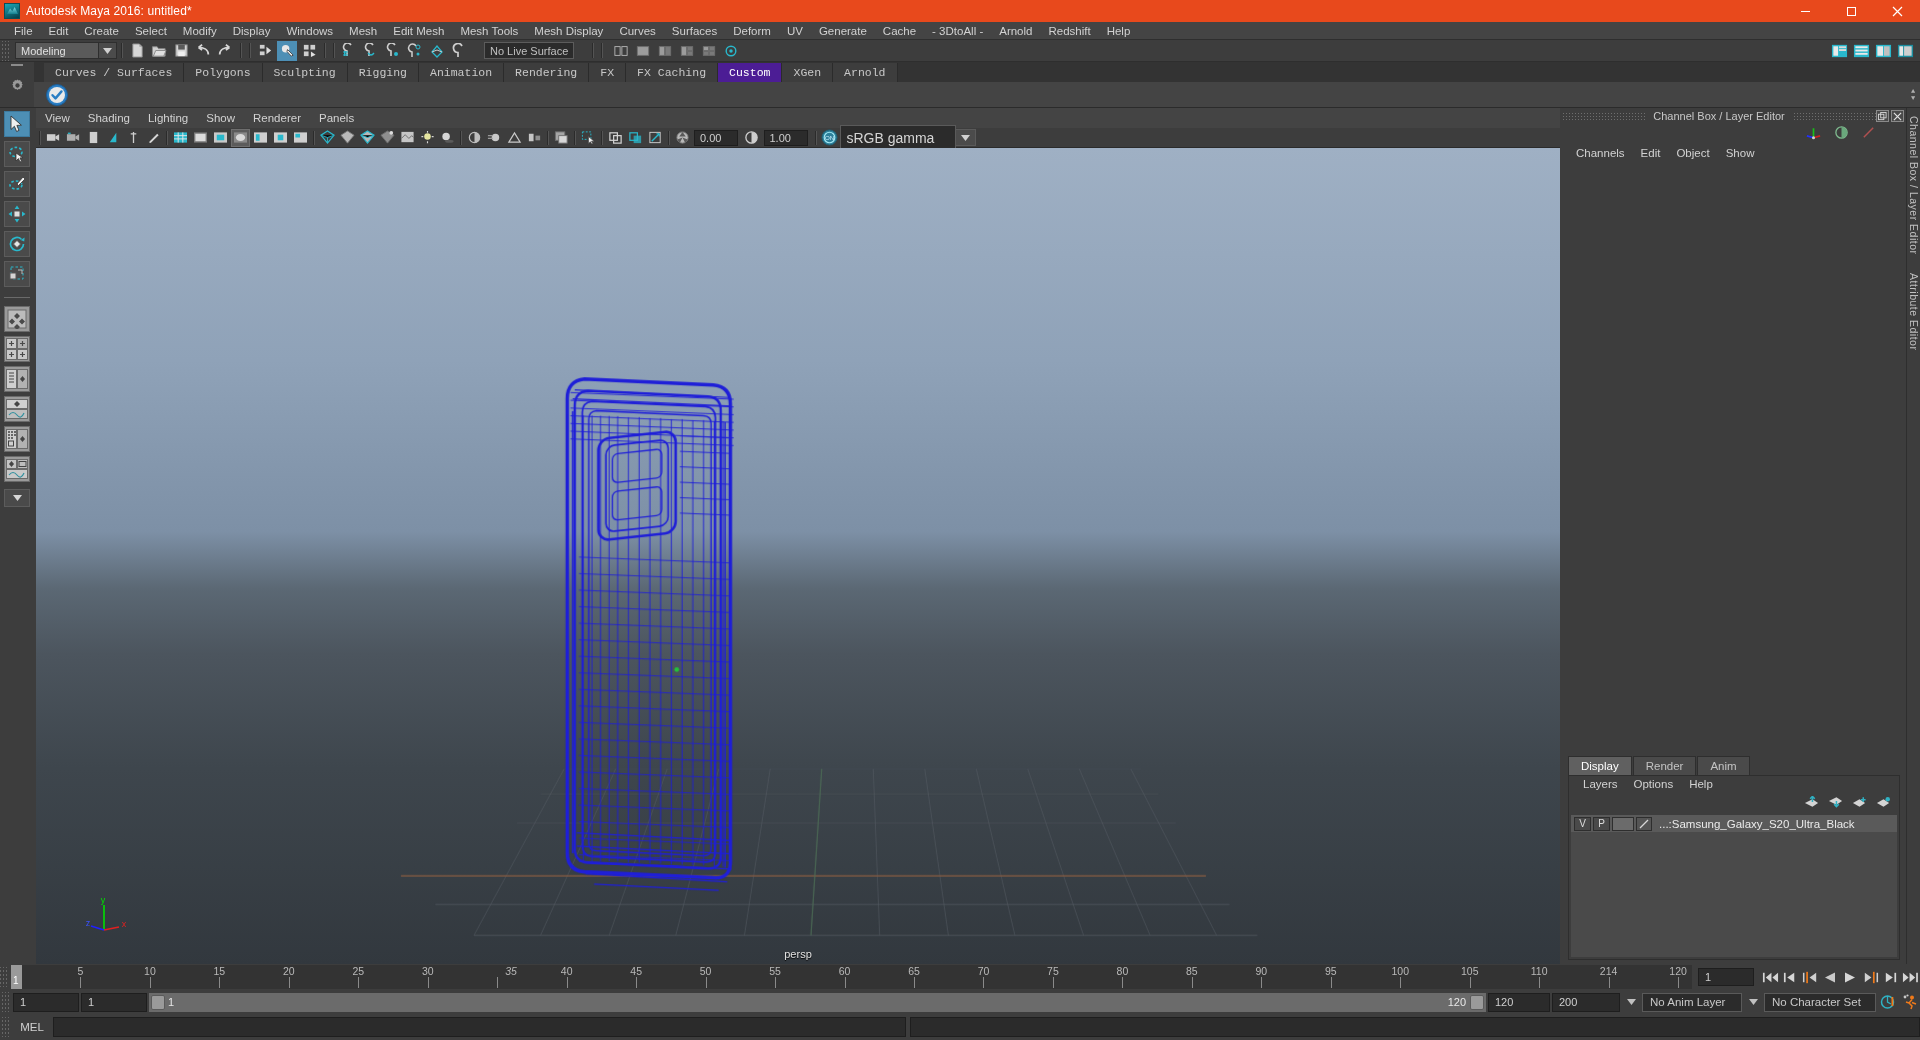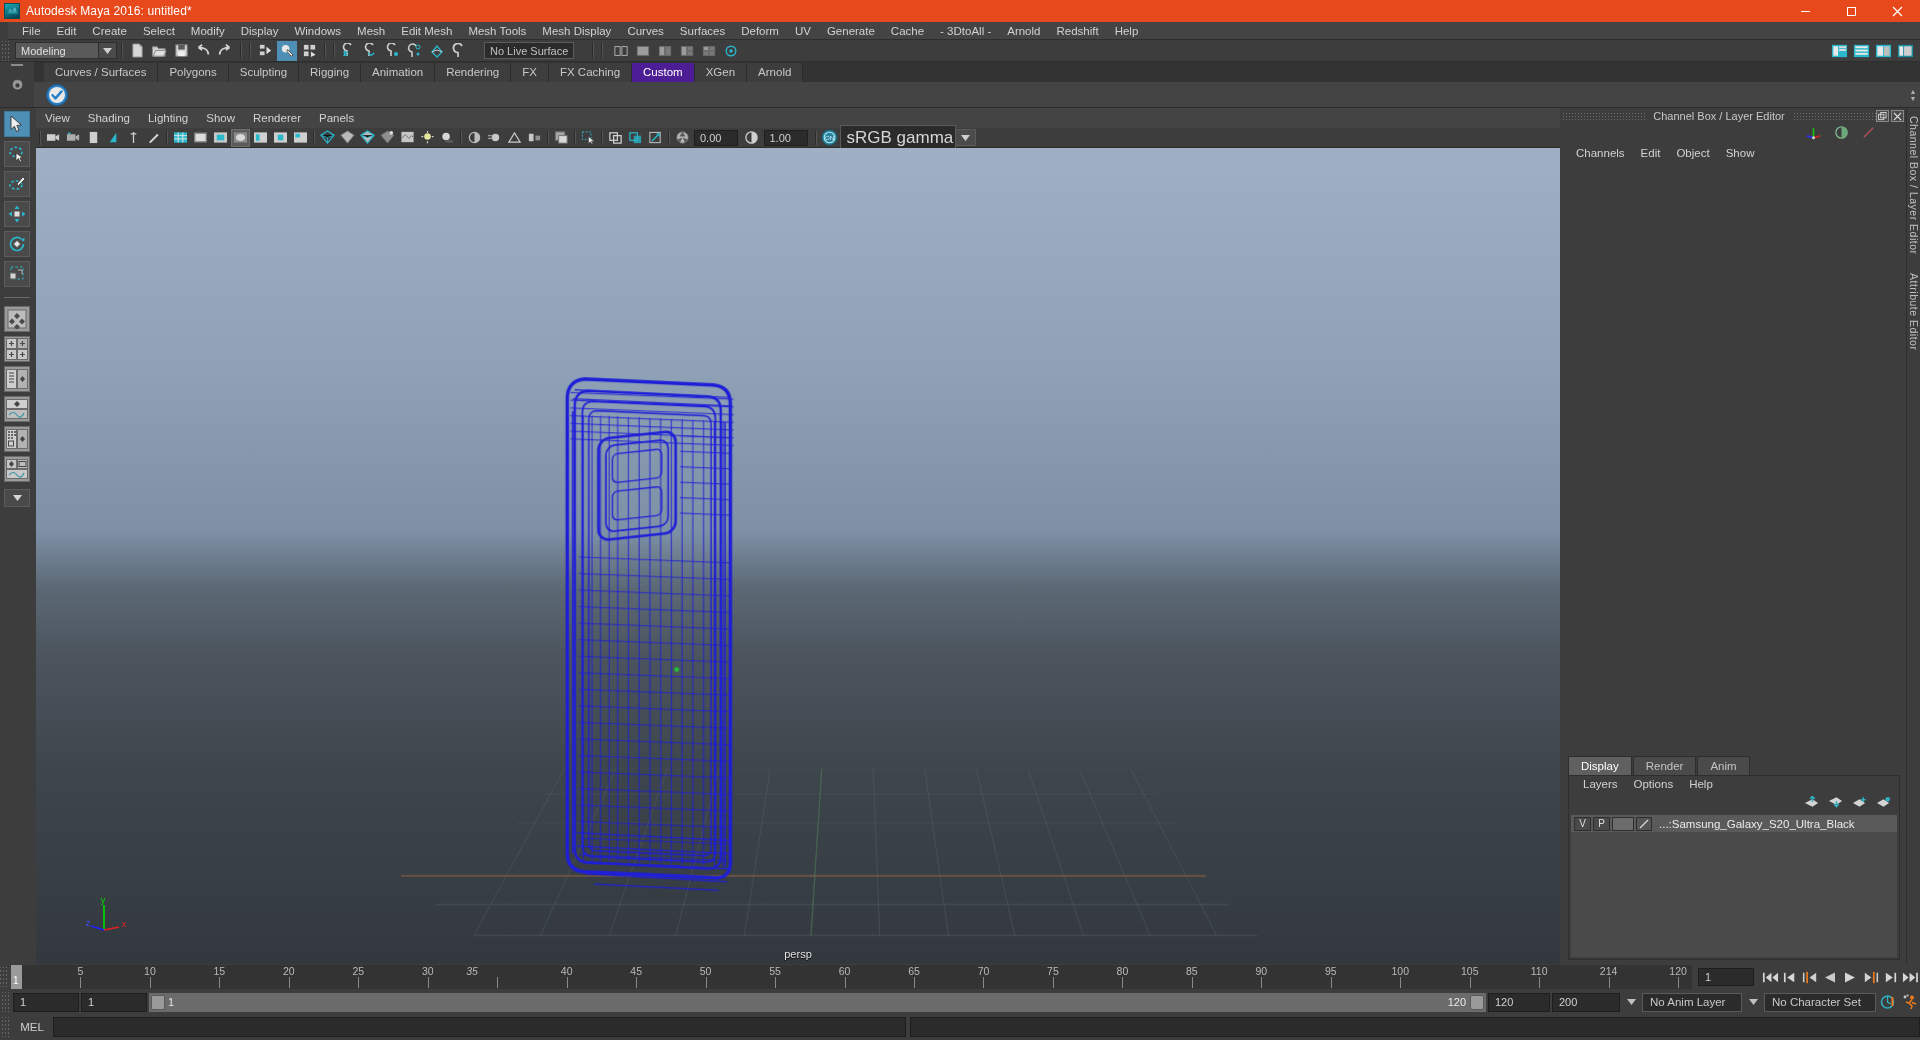--- a/index.html
+++ b/index.html
@@ -29,21 +29,21 @@
   }
   .titlebar .title { font-size:12px; letter-spacing:.1px; }
   .wbtns { margin-left:auto; display:flex; height:22px; }
   .wbtn { width:46px; height:22px; display:flex;align-items:center;justify-content:center;
           font-size:13px; color:#fff; }
   .wbtn svg{display:block;}
 
   
   .menubar {
     height:18px; background:#444444; display:flex; align-items:center;
-    flex:0 0 18px; padding-left:6px; border-bottom:1px solid #2e2e2e;margin-left:8px;
+    flex:0 0 18px; padding-left:6px; border-bottom:1px solid #2e2e2e;
   }
   .menubar .mi { padding:0 8px; font-size:11.5px; color:#d2d2d2; line-height:18px; height:18px; white-space:nowrap;}
 
   
   .toolbar {
     height:22px; background:#3d3d3d; display:flex; align-items:center;
     flex:0 0 22px; padding-left:2px; border-bottom:1px solid #2e2e2e;
   }
   .gripdots{width:9px;height:20px;flex:0 0 9px;
     background-image:radial-gradient(#6a6a6a 0.7px, transparent 0.8px);
@@ -57,21 +57,21 @@
      display:flex;align-items:center;justify-content:center;}
   .tb-sep{ width:9px; height:18px; flex:0 0 9px; display:flex;align-items:center;justify-content:center;}
   .tb-sep:before{content:"";display:block;width:1px;height:15px;background:#2b2b2b;box-shadow:1px 0 0 #545454;}
   .tbtn{ width:20px;height:20px; margin:0 1px; display:flex;align-items:center;justify-content:center;}
   .tbtn.sel{ background:#4d8fb5; }
   .livefield{ height:17px;width:90px;background:#2b2b2b;border:1px solid #5c5c5c;
      font-size:11px;color:#c0c0c0;display:flex;align-items:center;padding-left:5px;margin:0 14px;}
   .tb-right{ margin-left:auto; display:flex; align-items:center; padding-right:4px; }
 
   
-  .shelf { flex:0 0 46px; background:#3d3d3d; display:flex; border-bottom:1px solid #2b2b2b;}
+  .shelf { flex:0 0 46px; background:#3d3d3d; display:flex; border-bottom:1px solid #2b2b2b;font-family:Liberation Mono, monospace;}
   .shelf-left{width:34px;flex:0 0 34px;display:flex;flex-direction:column;align-items:center;
      background:#3d3d3d; padding-top:2px;}
   .shelf-left .bar{width:12px;height:2px;background:#8b8b8b;margin-bottom:1px;}
   .shelf-gear{width:22px;height:22px;margin-top:7px;display:flex;align-items:center;justify-content:center;}
   .shelf-right{flex:1; display:flex; flex-direction:column;}
   .shelf-tabs{height:20px;display:flex;align-items:flex-end;background:#333333;}
   .shelf-tab{height:19px;line-height:19px;padding:0 11px;font-size:11.5px;color:#c8c8c8;
      background:#3d3d3d;border-right:1px solid #2b2b2b;white-space:nowrap;}
   .shelf-tab.active{background:#4c1d95;color:#fff;}
   .shelf-tabs-lead{width:10px;background:#3d3d3d;border-right:1px solid #2b2b2b;}
@@ -100,21 +100,21 @@
   .vp-menubar .mi{padding:0 9px;font-size:11.5px;color:#d2d2d2;line-height:20px;}
   .vp-toolbar{height:20px;background:#3d3d3d;display:flex;align-items:center;flex:0 0 20px;
       border-bottom:1px solid #2b2b2b;}
   .vp-btn{width:19px;height:18px;display:flex;align-items:center;justify-content:center;margin:0 0.5px;}
   .vp-btn.on{background:#5b5b5b;border:1px solid #6e6e6e;}
   .vp-sep{width:7px;height:16px;display:flex;align-items:center;justify-content:center;}
   .vp-sep:before{content:"";width:1px;height:14px;background:#2b2b2b;box-shadow:1px 0 0 #545454;}
   .vp-num{height:16px;width:44px;background:#2b2b2b;border:1px solid #1e1e1e;color:#cfcfcf;
       font-size:11px;display:flex;align-items:center;padding-left:5px;margin-left:2px;}
   .vp-gamma{height:25px;width:116px;background:#2b2b2b;border:1px solid #5a5a5a;color:#d6d6d6;
-      font-size:17px;display:flex;align-items:center;padding-left:6px;}
+      font-size:14px;display:flex;align-items:center;padding-left:6px;}
   .vp-gamma-arrow{width:20px;height:17px;background:#4b4b4b;border:1px solid #5a5a5a;border-left:none;
       display:flex;align-items:center;justify-content:center;}
 
   .viewport{flex:1;position:relative;overflow:hidden;min-height:0;
      background:linear-gradient(180deg,#9fb0c4 0%, #8fa2b8 26%, #7d90a6 47%,
                  #5b6874 54%, #4c555e 62%, #3e464d 76%, #32383e 100%);}
   .vp-label{position:absolute;left:50%;transform:translateX(-50%);bottom:4px;
      font-size:11px;color:#e2e2e2;text-shadow:0 1px 1px #000;}
   .axis{position:absolute;left:50px;bottom:26px;width:46px;height:42px;}
 
@@ -1058,21 +1058,21 @@
         <div class="ts-lab" style="left: 138.926px;">10</div>
         <div class="ts-tick" style="left: 208.388px;"></div>
         <div class="ts-lab" style="left: 208.388px;">15</div>
         <div class="ts-tick" style="left: 277.851px;"></div>
         <div class="ts-lab" style="left: 277.851px;">20</div>
         <div class="ts-tick" style="left: 347.314px;"></div>
         <div class="ts-lab" style="left: 347.314px;">25</div>
         <div class="ts-tick" style="left: 416.777px;"></div>
         <div class="ts-lab" style="left: 416.777px;">30</div>
         <div class="ts-tick" style="left: 486.24px;"></div>
-        <div class="ts-lab" style="left: 461px; font-style: italic;">35</div>
+        <div class="ts-lab" style="left: 500px; font-style: italic;">35</div>
         <div class="ts-tick" style="left: 555.702px;"></div>
         <div class="ts-lab" style="left: 555.702px;">40</div>
         <div class="ts-tick" style="left: 625.165px;"></div>
         <div class="ts-lab" style="left: 625.165px;">45</div>
         <div class="ts-tick" style="left: 694.628px;"></div>
         <div class="ts-lab" style="left: 694.628px;">50</div>
         <div class="ts-tick" style="left: 764.091px;"></div>
         <div class="ts-lab" style="left: 764.091px;">55</div>
         <div class="ts-tick" style="left: 833.554px;"></div>
         <div class="ts-lab" style="left: 833.554px;">60</div>

